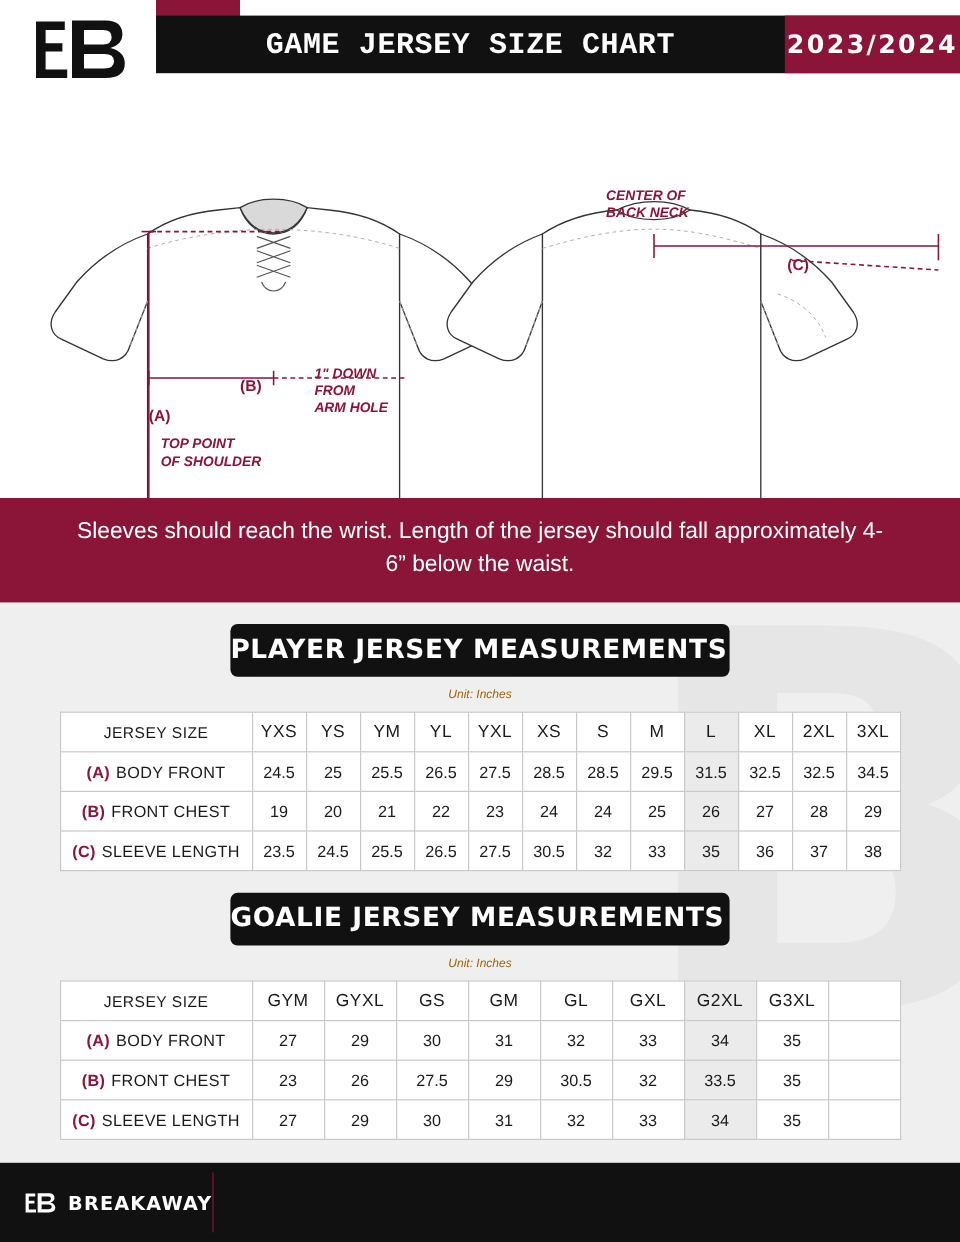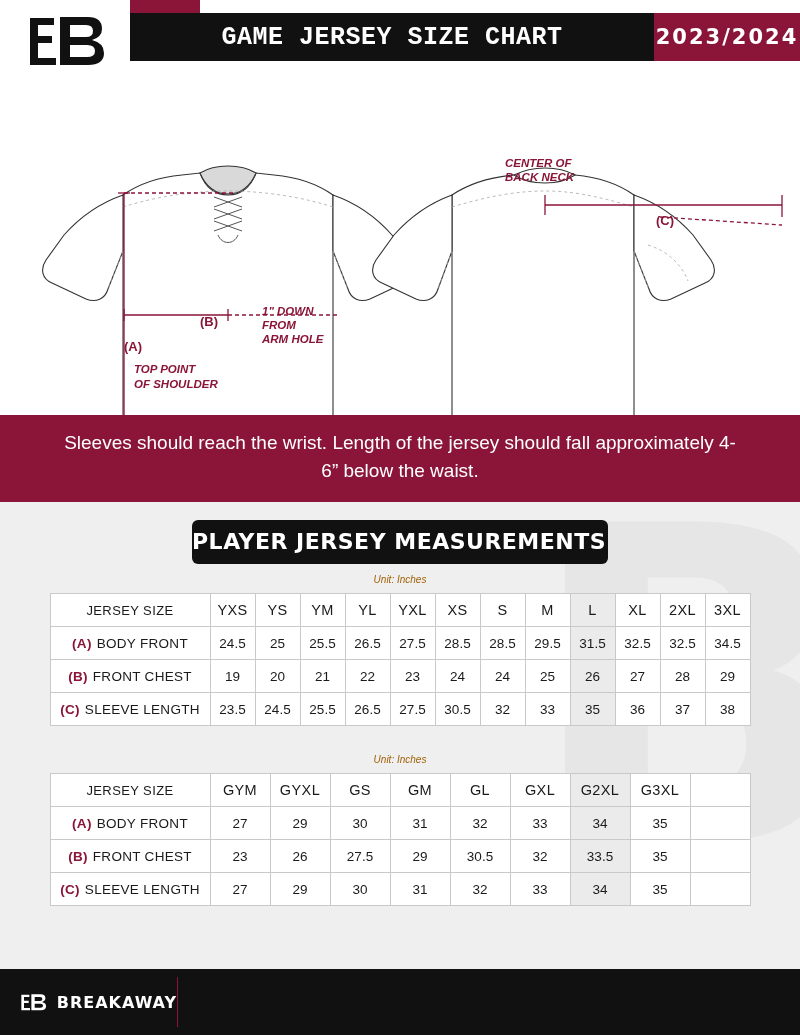--- a/index.html
+++ b/index.html
@@ -419,20 +419,21 @@
             <td class="hl">35</td>
             <td>36</td>
             <td>37</td>
             <td>38</td>
           </tr>
         </tbody>
     </table>
   </div>
 
   <div class="section">
+    <div class="section-title">GOALIE JERSEY MEASUREMENTS</div>
     <div class="unit">Unit: Inches</div>
 
     <table class="size-table goalie-table">
       <colgroup>
         <col class="lbl">
           <col class="c">
           <col class="c">
           <col class="c">
           <col class="c">
         <col class="c">

